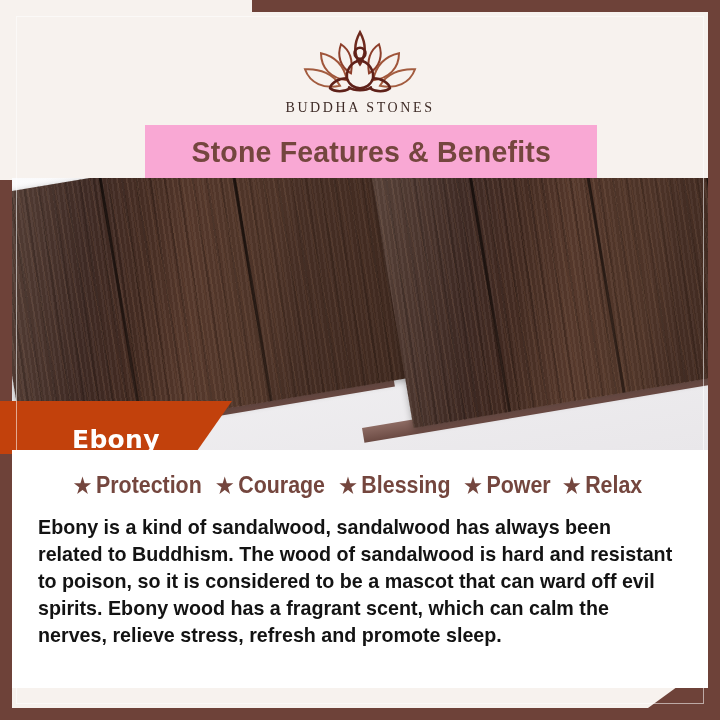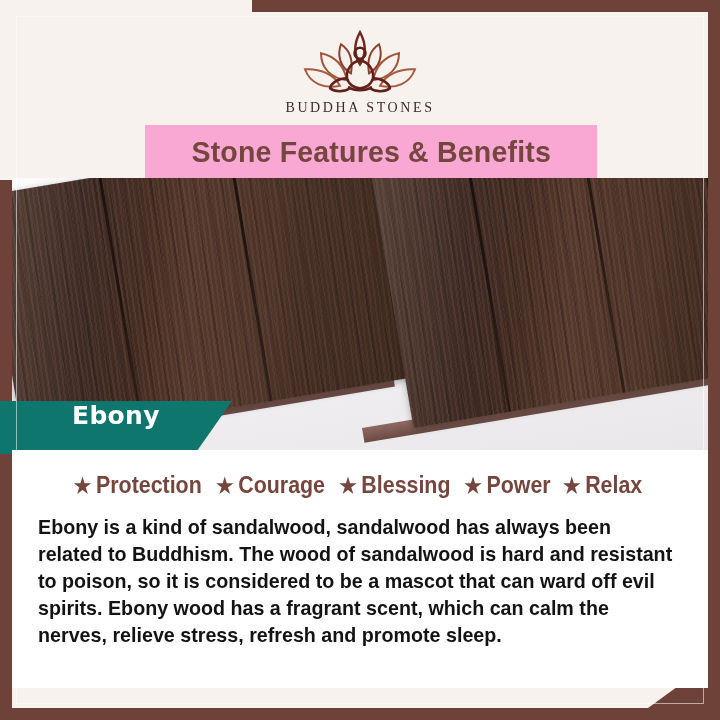--- a/index.html
+++ b/index.html
@@ -117,23 +117,23 @@
           transform:rotate(-9.5deg); transform-origin:left top; }
 
   .plank-line{
     position:absolute; top:0; bottom:0; width:3px;
     background:linear-gradient(180deg, rgba(10,6,4,.75), rgba(10,6,4,.45));
   }
 
   
   .ebony-banner{
     position:absolute; left:0; top:401px; width:232px; height:53px;
-    background:#0f766e;
+    background:#c2410c;
     clip-path:polygon(0 0, 100% 0, 84% 100%, 0 100%);
-    display:flex; align-items:flex-start;
+    display:flex; align-items:flex-end;
   }
   .ebony-label{
     margin-left:72px;
     color:#ffffff; font-size:25px; font-weight:bold;
     font-family:"DejaVu Sans", sans-serif;
     letter-spacing:.3px;
   }
 
   
   .content{

